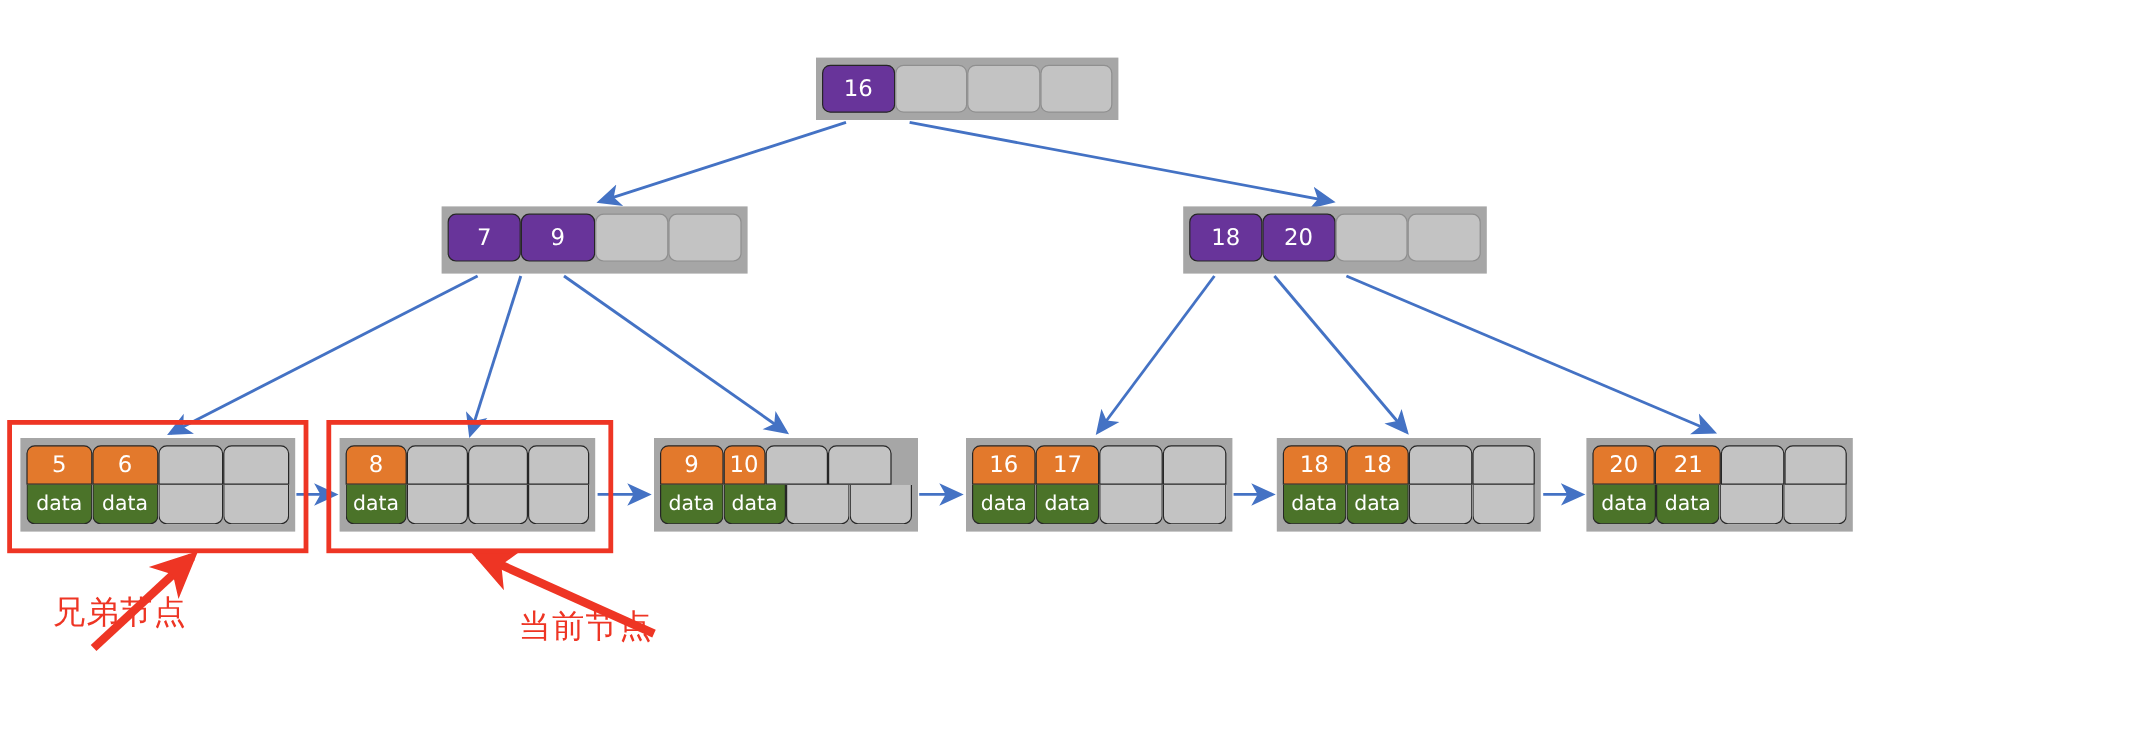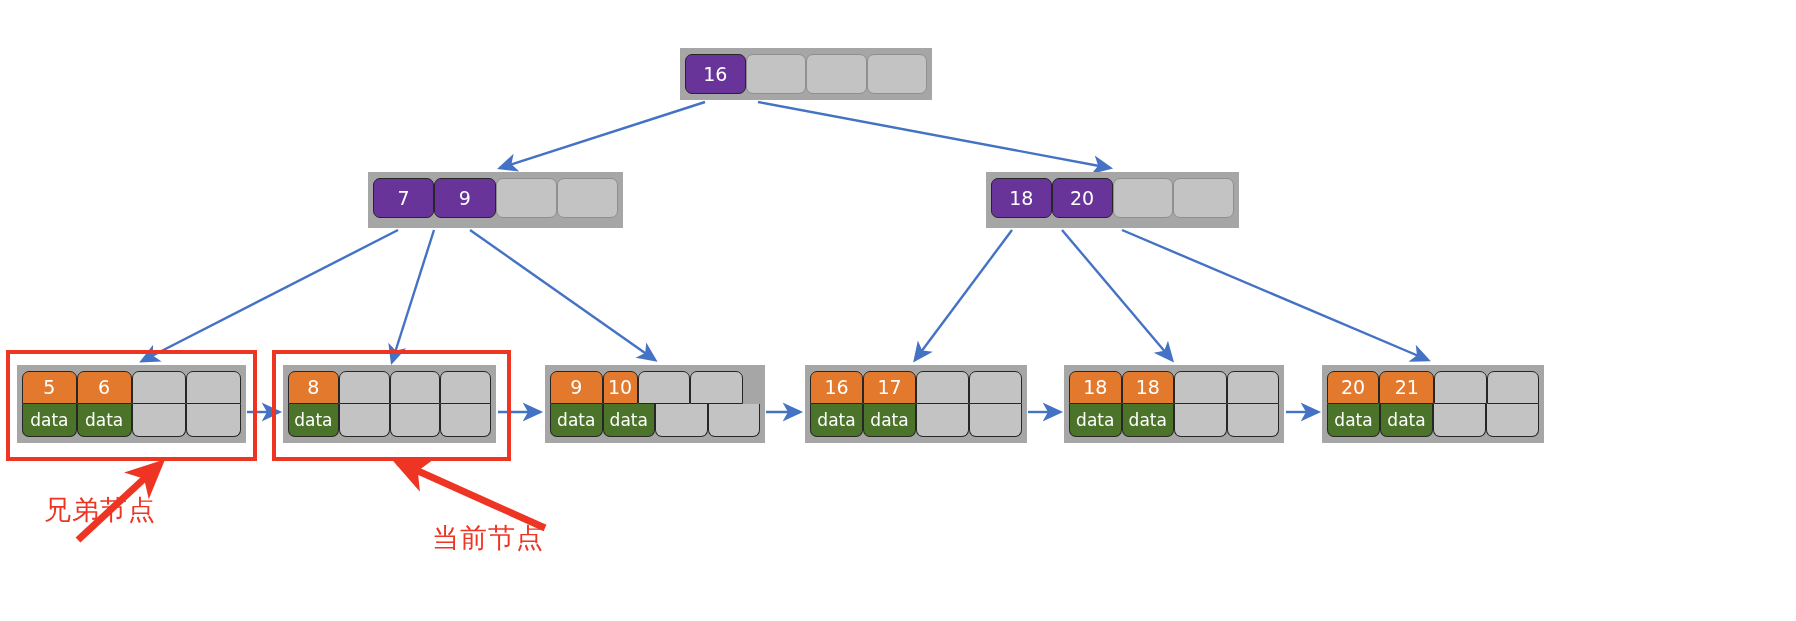--- a/index.html
+++ b/index.html
@@ -196,15 +196,15 @@
         <div class="cell data" style="width: 53px;">data</div>
         <div class="cell empty" style="width: 53px;"></div>
         <div class="cell empty" style="width: 53px;"></div>
       </div>
     </div>
 
   <div class="hlbox" id="hl-sibling" style="left: 6px; top: 350px; width: 251px; height: 111px;"></div>
   <div class="hlbox" id="hl-current" style="left: 272px; top: 350px; width: 239px; height: 111px;"></div>
 
   <div class="anno" id="anno-sibling" style="left: 44px; top: 492px;">兄弟节点</div>
-  <div class="anno" id="anno-current" style="left: 432px; top: 520px;">当前节点</div>
+  <div class="anno" id="anno-current" style="left: 432px; top: 504px;">当前节点</div>
 
 </div>
 
 </body></html>

